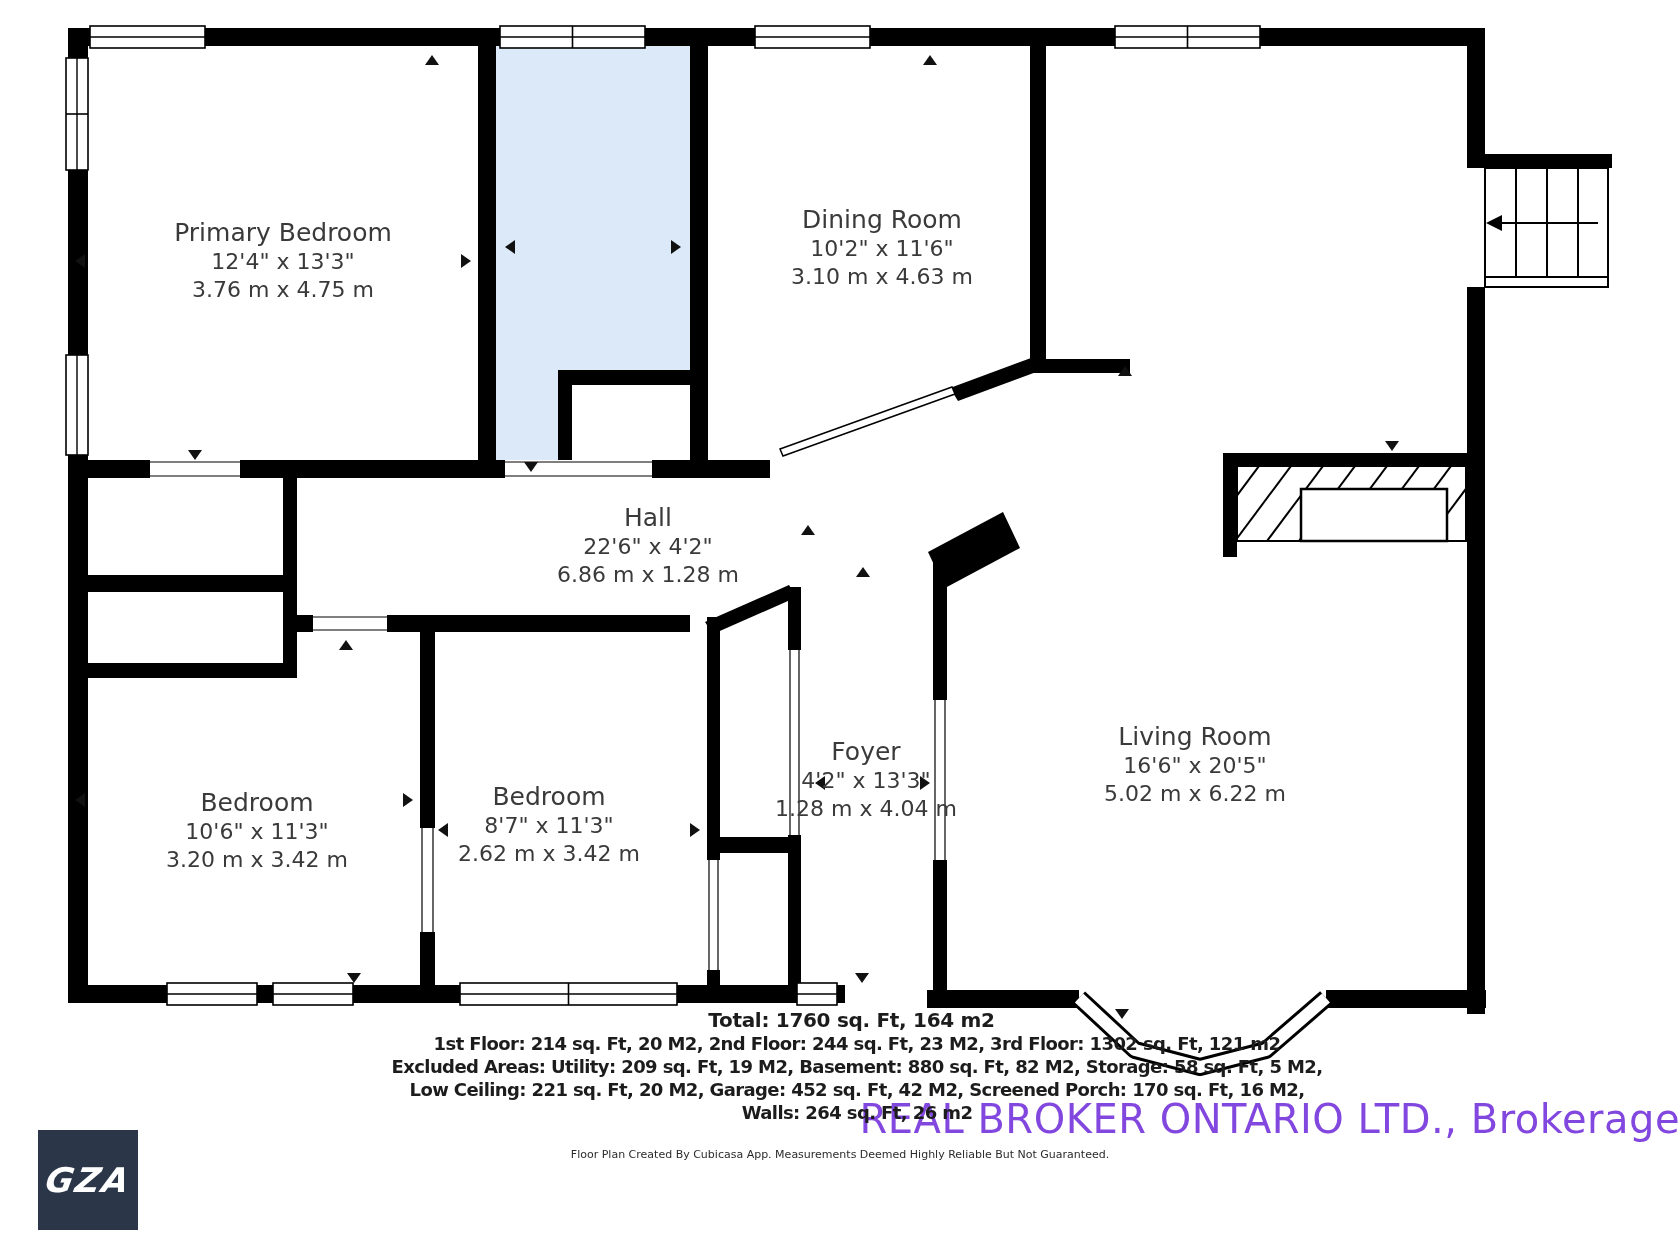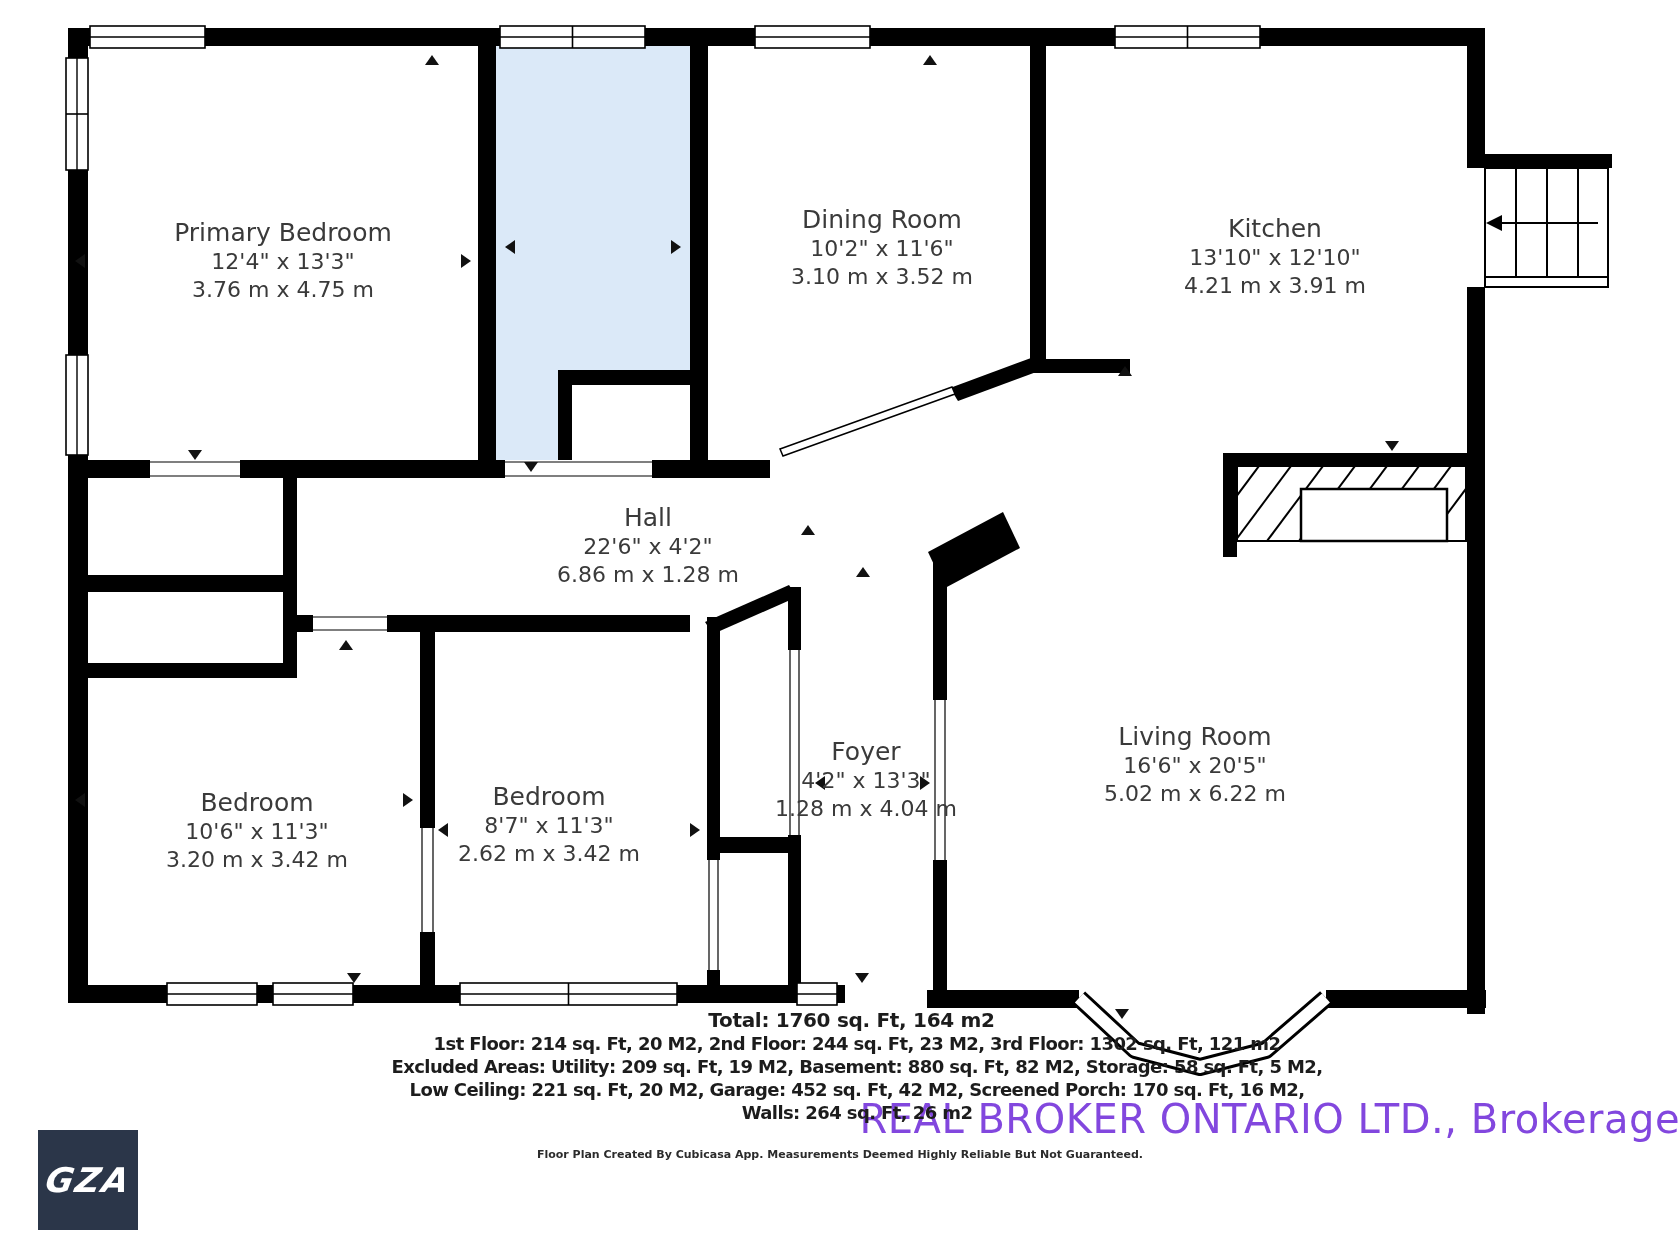--- a/index.html
+++ b/index.html
@@ -9,21 +9,21 @@
   .room-label{position:absolute;transform:translateX(-50%);text-align:center;color:#3a3a3a;
               white-space:nowrap;z-index:3;}
   .room-name{font-size:25px;line-height:30px;}
   .room-dims{font-size:22px;line-height:28px;}
   .watermark{position:absolute;left:0;right:0;top:1096px;text-align:right;
              font-size:40px;color:#6d28d9;opacity:.85;letter-spacing:.5px;z-index:2;white-space:nowrap;}
   .summary{position:absolute;left:0;right:0;top:1008px;text-align:center;color:#1c1c1c;z-index:3;}
   .summary .total{font-size:20px;font-weight:bold;letter-spacing:-0.3px;line-height:24px;padding-left:23px;}
   .summary .line{font-size:18px;font-weight:bold;letter-spacing:-0.6px;line-height:23px;padding-left:34px;}
   .disclaimer{position:absolute;left:0;right:0;top:1148px;text-align:center;font-size:11px;
-              font-weight:bold;color:#2b2b2b;z-index:3;}
+              font-weight:normal;color:#2b2b2b;z-index:3;}
   .logo{position:absolute;left:38px;top:1130px;width:100px;height:100px;background:#2b3649;
         display:flex;align-items:center;justify-content:center;z-index:4;}
   .logo span{color:#ffffff;font-style:italic;font-weight:bold;font-size:34px;letter-spacing:2px;
              transform:skewX(-10deg);}
 </style>
 </head>
 <body>
 
 <div class="stage">
 
@@ -190,26 +190,21 @@
   </svg>
 
   <div class="room-label" style="left:283px;top:218px">
     <div class="room-name">Primary Bedroom</div>
     <div class="room-dims">12'4" x 13'3"</div>
     <div class="room-dims">3.76 m x 4.75 m</div>
   </div>
   <div class="room-label" style="left:882px;top:205px">
     <div class="room-name">Dining Room</div>
     <div class="room-dims">10'2" x 11'6"</div>
-    <div class="room-dims">3.10 m x 3.52 m</div>
-  </div>
-  <div class="room-label" style="left:1275px;top:214px">
-    <div class="room-name">Kitchen</div>
-    <div class="room-dims">13'10" x 12'10"</div>
-    <div class="room-dims">4.21 m x 3.91 m</div>
+    <div class="room-dims">3.10 m x 4.63 m</div>
   </div>
   <div class="room-label" style="left:648px;top:503px">
     <div class="room-name">Hall</div>
     <div class="room-dims">22'6" x 4'2"</div>
     <div class="room-dims">6.86 m x 1.28 m</div>
   </div>
   <div class="room-label" style="left:866px;top:737px">
     <div class="room-name">Foyer</div>
     <div class="room-dims">4'2" x 13'3"</div>
     <div class="room-dims">1.28 m x 4.04 m</div>

